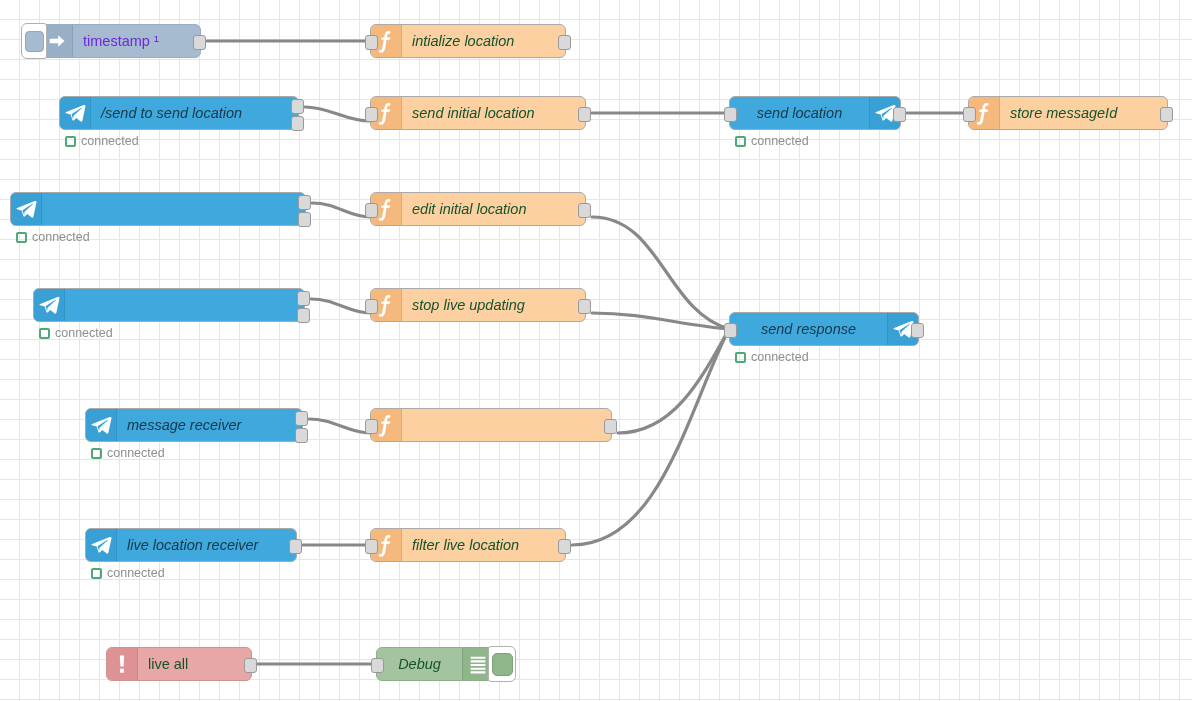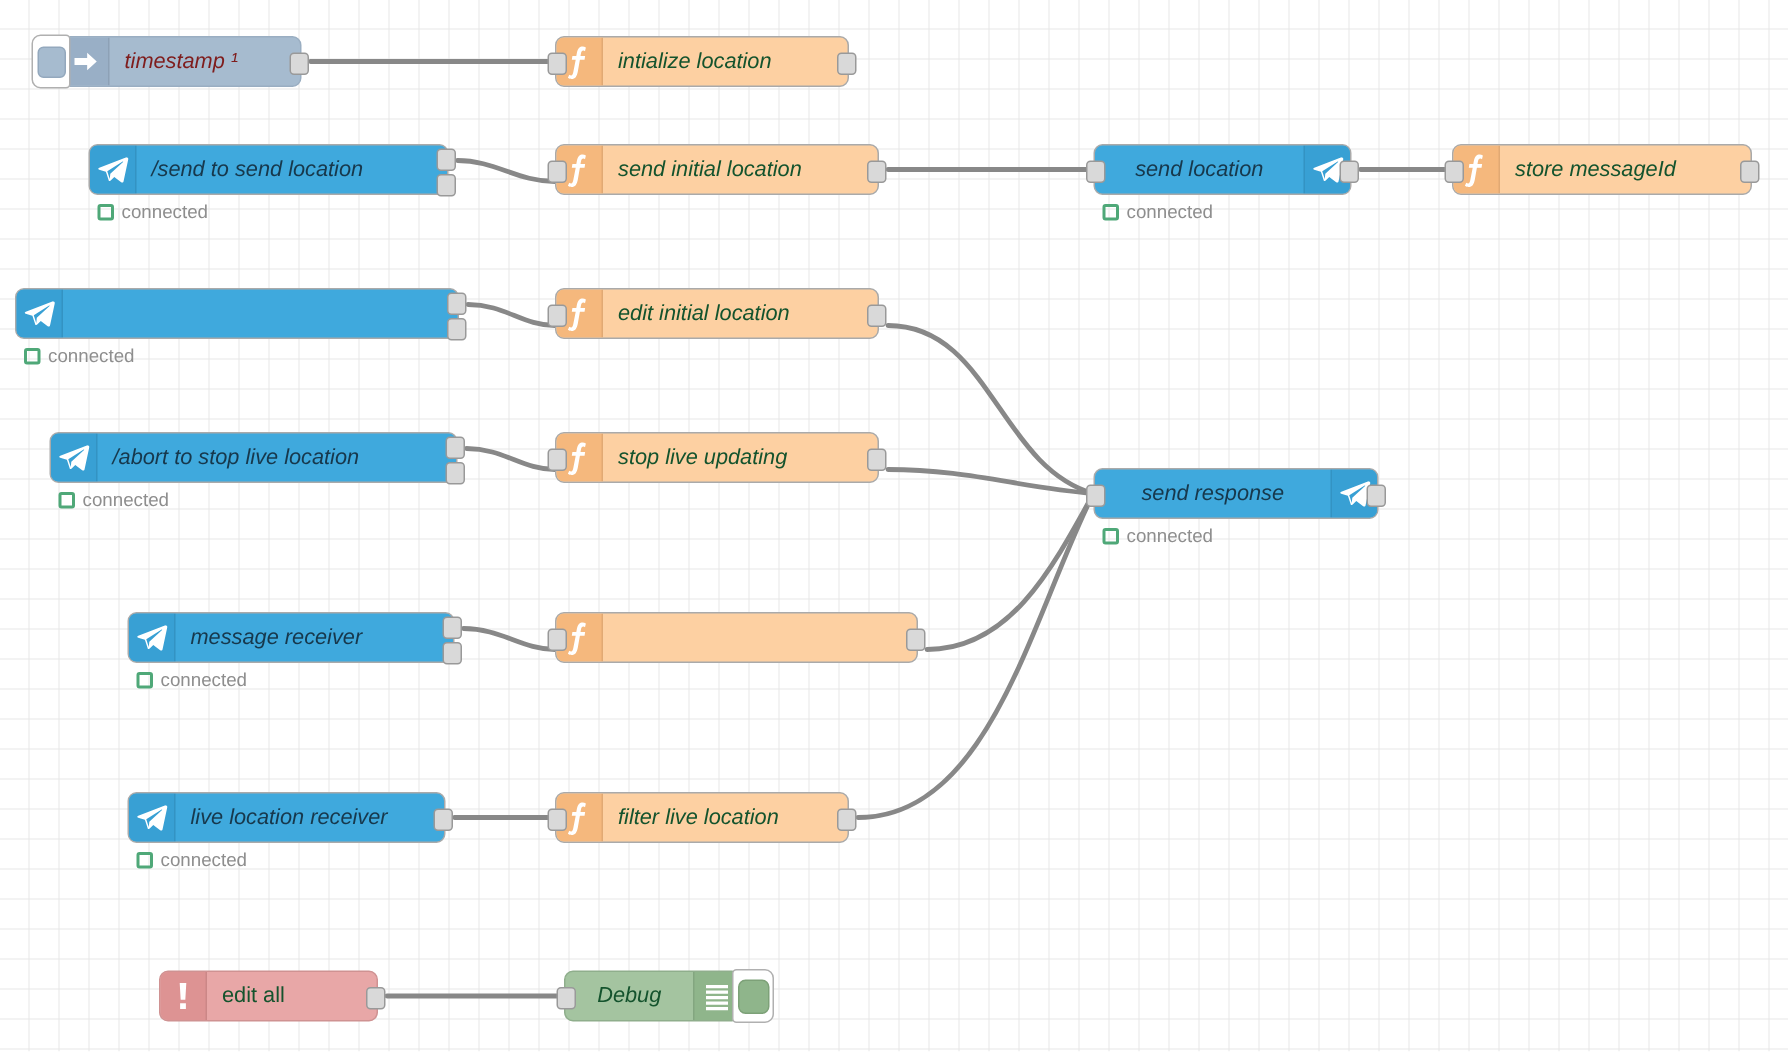--- a/index.html
+++ b/index.html
@@ -79,21 +79,21 @@
   .node-label.center { text-align: center; }
 
   
   .n-function { background: #fdd0a2; }
   .n-function .icon-strip { background: #f5b87d; }
   .n-telegram { background: #3fa9dd; }
   .n-telegram .icon-strip { background: #38a0d4; }
   .n-telegram .node-label { color: #17384c; }
   .n-inject { background: #a6bbcf; border-color: #9aaec2; }
   .n-inject .icon-strip { background: #99afc6; }
-  .n-inject .node-label { color: #7f1d1d; font-style: italic; }
+  .n-inject .node-label { color: #6d28d9; }
   .n-catch { background: #e8a7a7; border-color: #cf9292; }
   .n-catch .icon-strip { background: #dd9393; }
   .n-debug { background: #a4c4a0; border-color: #8fae8c; }
   .n-debug .icon-strip { background: #8fb58b; }
 
   
   .port {
     position: absolute;
     width: 11px;
     height: 13px;
@@ -308,21 +308,20 @@
         <span class="port in" style="top: 10px;"></span>
         <span class="port out" style="top: 10px;"></span>
       </div>
       <div class="node n-telegram" style="left: 33px; top: 288px; width: 272px;">
         <div class="node-body">
           <span class="icon-strip left">
             <svg class="glyph" width="22" height="22" viewBox="0 0 24 24">
               <path d="M22.2 3.1 2.4 10.8c-1 .4-1 1.1-.1 1.4l4.9 1.5 1.9 5.7c.2.6.1.9.8.9.5 0 .7-.2 1-.5l2.4-2.3 5 3.7c.9.5 1.6.2 1.8-.9l3.3-15.4c.3-1.3-.5-1.9-1.2-1.6zM8.2 13.3l10.9-6.9c.5-.3.9-.1.6.2l-9.3 8.4-.4 3.9z" fill="#ffffff"></path>
             </svg>
           </span>
-          <span class="node-label">/abort to stop live location</span>
         </div>
         <span class="port out" style="top: 2px;"></span>
         <span class="port out" style="top: 19px;"></span>
       </div>
       <div class="status" style="left: 39px; top: 326px;">
         <span class="dot"></span>
         <span class="txt">connected</span>
       </div>
       <div class="node n-function" style="left: 370px; top: 288px; width: 216px;">
         <div class="node-body">
@@ -406,21 +405,21 @@
         <span class="port in" style="top: 10px;"></span>
         <span class="port out" style="top: 10px;"></span>
       </div>
       <div class="node n-catch" style="left: 106px; top: 647px; width: 146px;">
         <div class="node-body">
           <span class="icon-strip left">
             <svg class="glyph" width="22" height="22" viewBox="0 0 24 24">
               <path d="M9.6 2.6h4.8l-.7 12.2H10.3zM9.9 17.2h4.2v4.3H9.9z" fill="#ffffff"></path>
             </svg>
           </span>
-          <span class="node-label plain">edit all</span>
+          <span class="node-label plain">live all</span>
         </div>
         <span class="port out" style="top: 10px;"></span>
       </div>
       <div class="node n-debug" style="left: 376px; top: 647px; width: 118px;">
         <div class="node-body">
           <span class="node-label center">Debug</span>
           <span class="icon-strip right">
             <svg class="glyph" width="22" height="22" viewBox="0 0 24 24">
               <path d="M4 4h16v2.3H4zM4 8h16v2.3H4zM4 12h16v2.3H4zM4 16h16v2.3H4zM4 20h16v2.3H4z" fill="#ffffff"></path>
             </svg>

